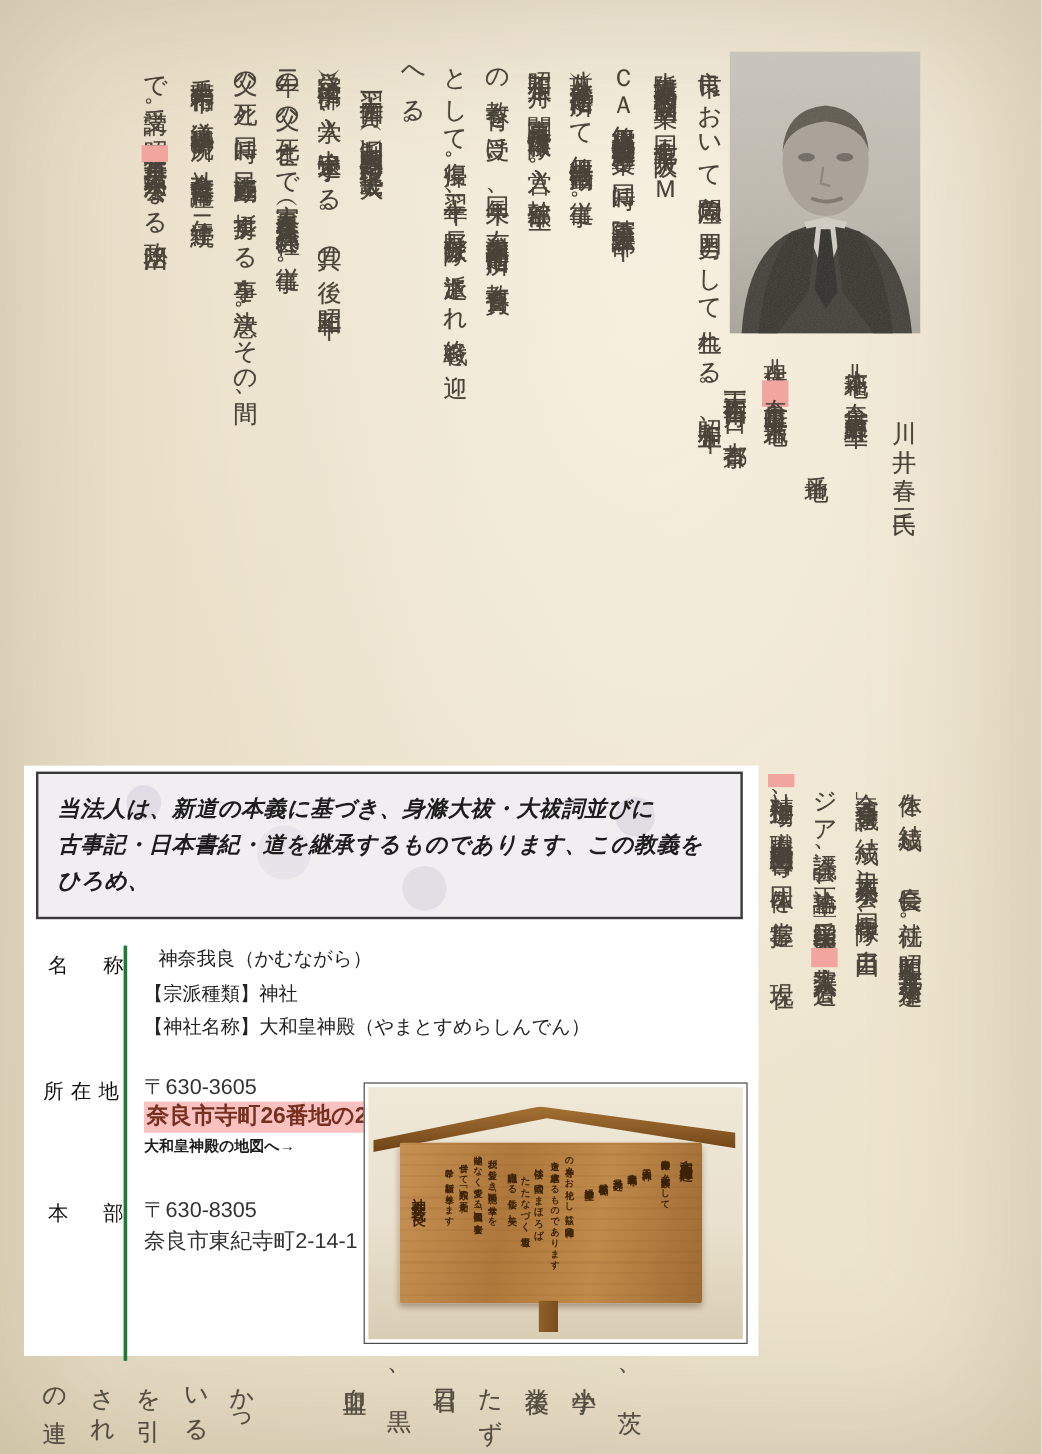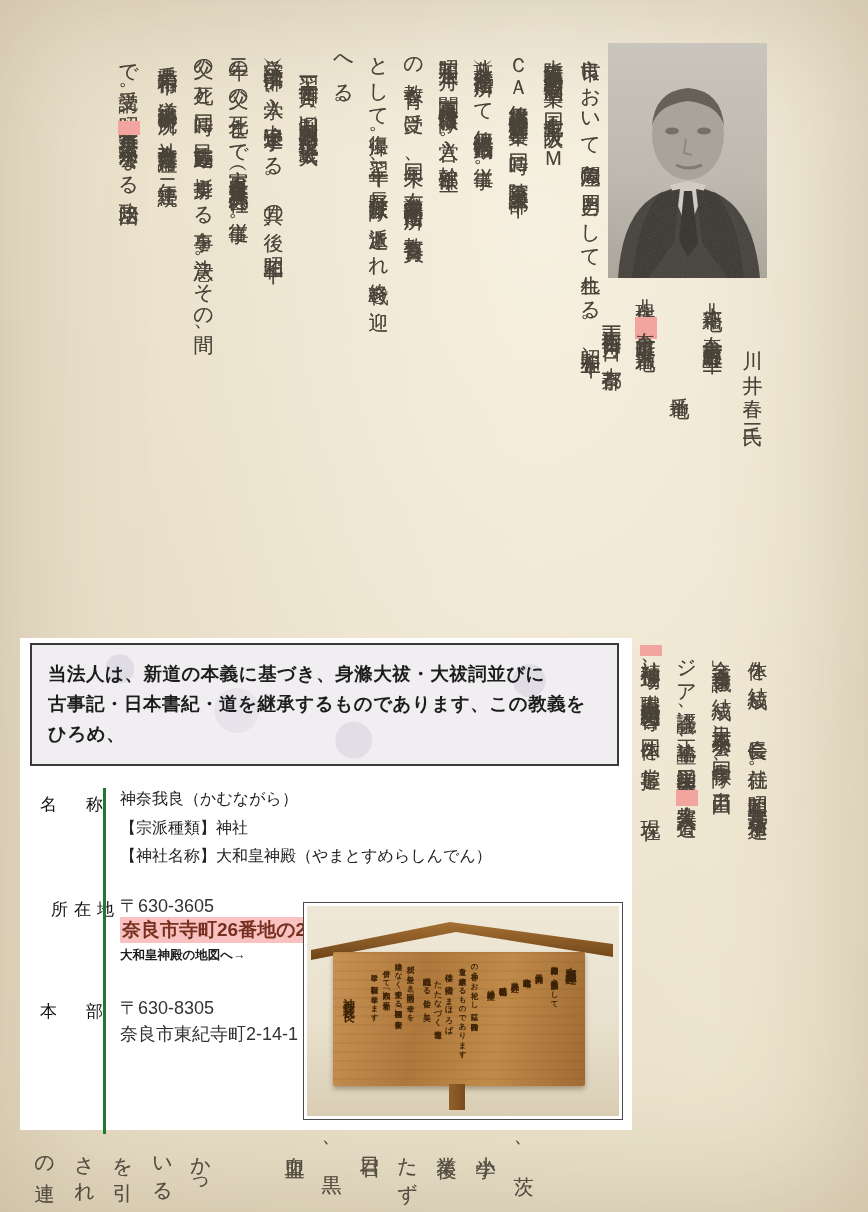--- a/index.html
+++ b/index.html
@@ -21,21 +21,21 @@
     position:absolute; writing-mode:vertical-rl;
     font-family:"Liberation Serif","DejaVu Serif",serif;
     font-size:20px; letter-spacing:2.2px; line-height:23px;
     color:var(--ink); white-space:nowrap; z-index:5;
     text-shadow:0 0 .6px rgba(74,67,57,.55);
   }
   .vcol .hl{background:var(--hl);}
   .frag{opacity:.92;}
   
   .panel{position:absolute; left:20px; top:638px; width:612px; height:492px;
-         background:#ffffff; z-index:20;}
+         background:#ffffff; z-index:20;font-style:italic;}
   .purpose-box{
     position:absolute; left:10px; top:5px; width:557px; height:91px;
     border:2px solid #3a3a3a; padding:14px 12px 14px 16px;
     background:
       radial-gradient(circle at 15% 20%, rgba(186,180,198,.30) 0 14px, rgba(186,180,198,0) 15px),
       radial-gradient(circle at 55% 80%, rgba(186,180,198,.28) 0 18px, rgba(186,180,198,0) 19px),
       radial-gradient(circle at 85% 30%, rgba(186,180,198,.30) 0 16px, rgba(186,180,198,0) 17px),
       radial-gradient(circle at 35% 55%, rgba(196,190,206,.22) 0 22px, rgba(196,190,206,0) 23px),
       #f1eef2;
   }
@@ -142,25 +142,25 @@
   <div class="panel">
     <div class="purpose-box">
       <div class="purpose-line">当法人は、新道の本義に基づき、身滌大祓・大祓詞並びに</div>
       <div class="purpose-line">古事記・日本書紀・道を継承するものであります、この教義をひろめ、</div>
     </div>
   </div>
 
   <div class="green-line"></div>
 
   <div class="row-label" style="left:40px;top:793px">名　称</div>
-  <div class="row-text" style="left:120px;top:789px">神奈我良（かむながら）</div>
+  <div class="row-text" style="left:132px;top:789px">神奈我良（かむながら）</div>
   <div class="row-text" style="left:120px;top:818px">【宗派種類】神社</div>
   <div class="row-text" style="left:120px;top:846px">【神社名称】大和皇神殿（やまとすめらしんでん）</div>
 
-  <div class="row-label" style="left:51px;top:898px">所在地</div>
+  <div class="row-label" style="left:36px;top:898px">所在地</div>
   <div class="row-text postal" style="left:120px;top:894px">〒630-3605</div>
   <div class="row-text" style="left:120px;top:917px"><span class="addr-hl">奈良市寺町26番地の2</span></div>
   <div class="row-text map-link" style="left:120px;top:947px">大和皇神殿の地図へ→</div>
 
   <div class="row-label" style="left:40px;top:1000px">本　部</div>
   <div class="row-text postal" style="left:120px;top:996px">〒630-8305</div>
   <div class="row-text postal" style="left:120px;top:1022px">奈良市東紀寺町2-14-1</div>
 
   <div class="photo-frame">
     <div class="sign-photo">

